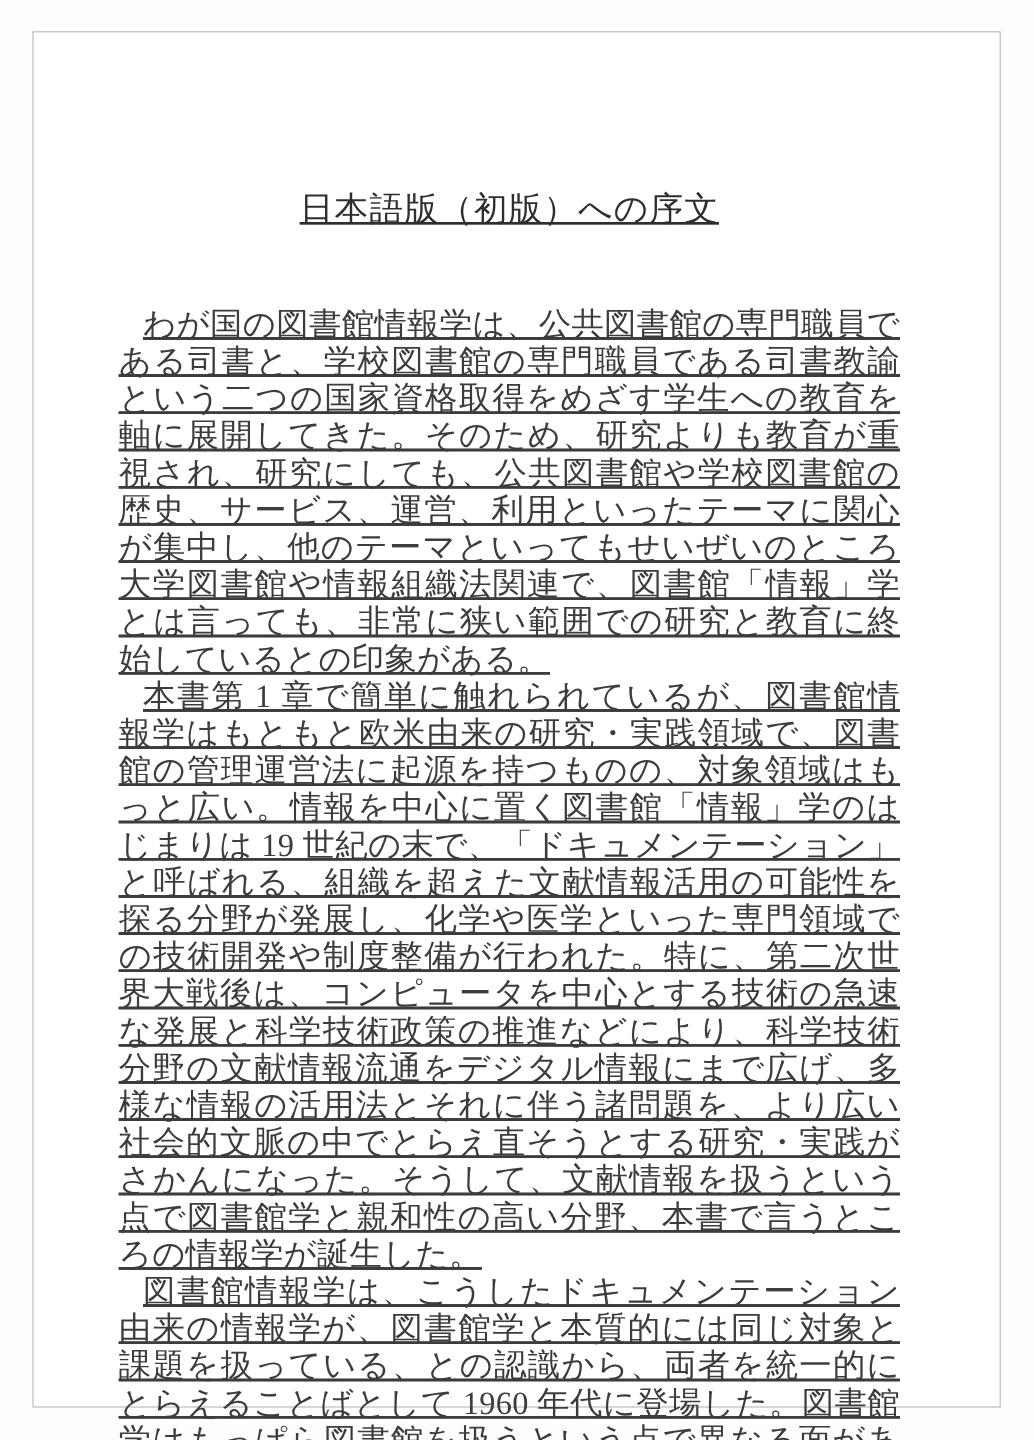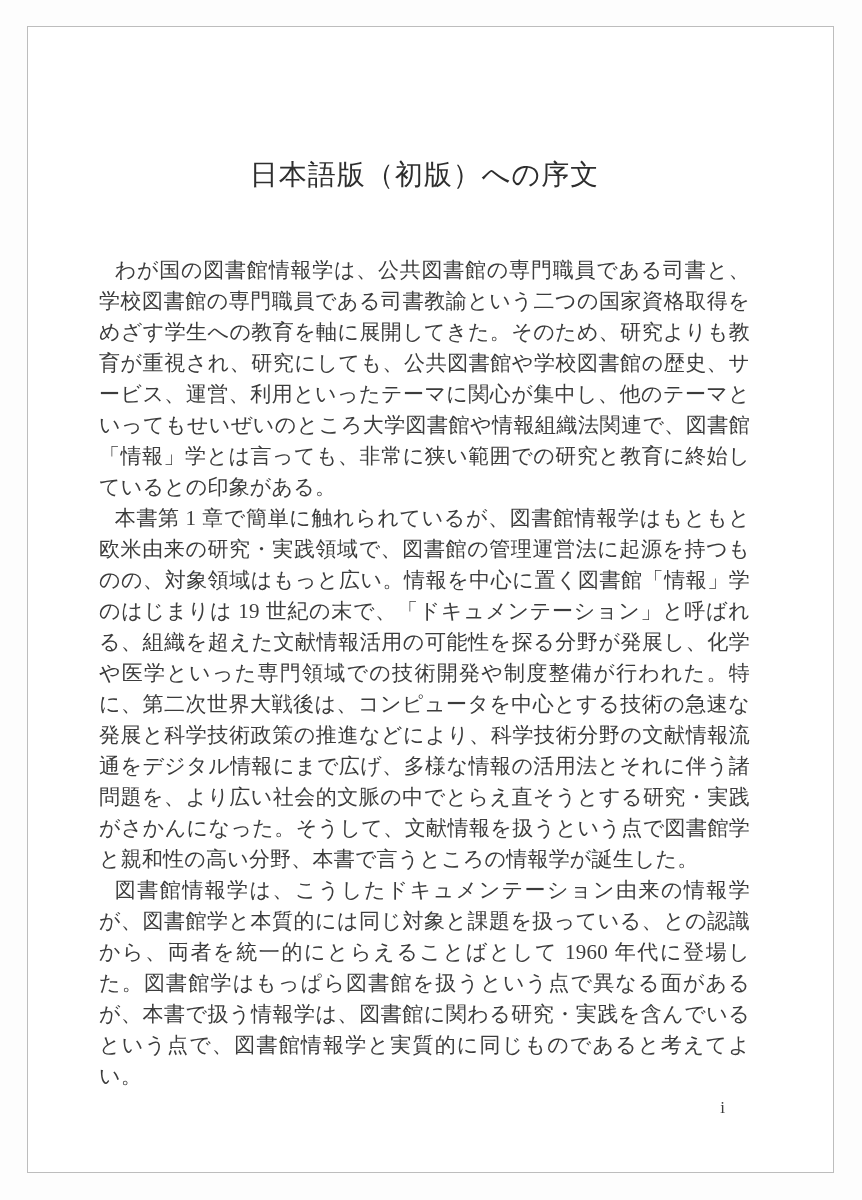--- a/index.html
+++ b/index.html
@@ -2,21 +2,21 @@
 <html lang="ja" style="--outer_bg: #fdfdfd; --page_bg: #ffffff; --border: #bdbdbd; --text: #3c3c3c; --title: #2e2e2e;"><head>
 <meta charset="utf-8">
 <style>
   :root{
     --outer_bg:#fdfdfd;
     --page_bg:#ffffff;
     --border:#bdbdbd;
     --text:#3c3c3c;
     --title:#2e2e2e;
   }
-  *{margin:0;padding:0;box-sizing:border-box;}
+  *{margin:0;padding:0;box-sizing:border-box;text-decoration:underline;}
   html,body{
     width:862px;height:1200px;
     background:var(--outer_bg);
     font-family:"Liberation Serif","DejaVu Serif",serif;
     overflow:hidden;
   }
   .sheet{
     position:absolute;
     left:27px;top:26px;
     width:807px;height:1147px;
@@ -35,21 +35,21 @@
     font-weight:normal;
     letter-spacing:1px;
     text-align:center;
     color:var(--title);
   }
   .body-text{
     margin-top:62px;
     color:var(--text);
   }
   .body-text p{
-    font-size:21px;
+    font-size:27px;
     line-height:31px;
     text-align:justify;
     text-indent:0.75em;
     letter-spacing:0.2px;
   }
   .page-number{
     margin-top:6px;
     padding-right:25px;
     text-align:right;
     font-size:17px;

